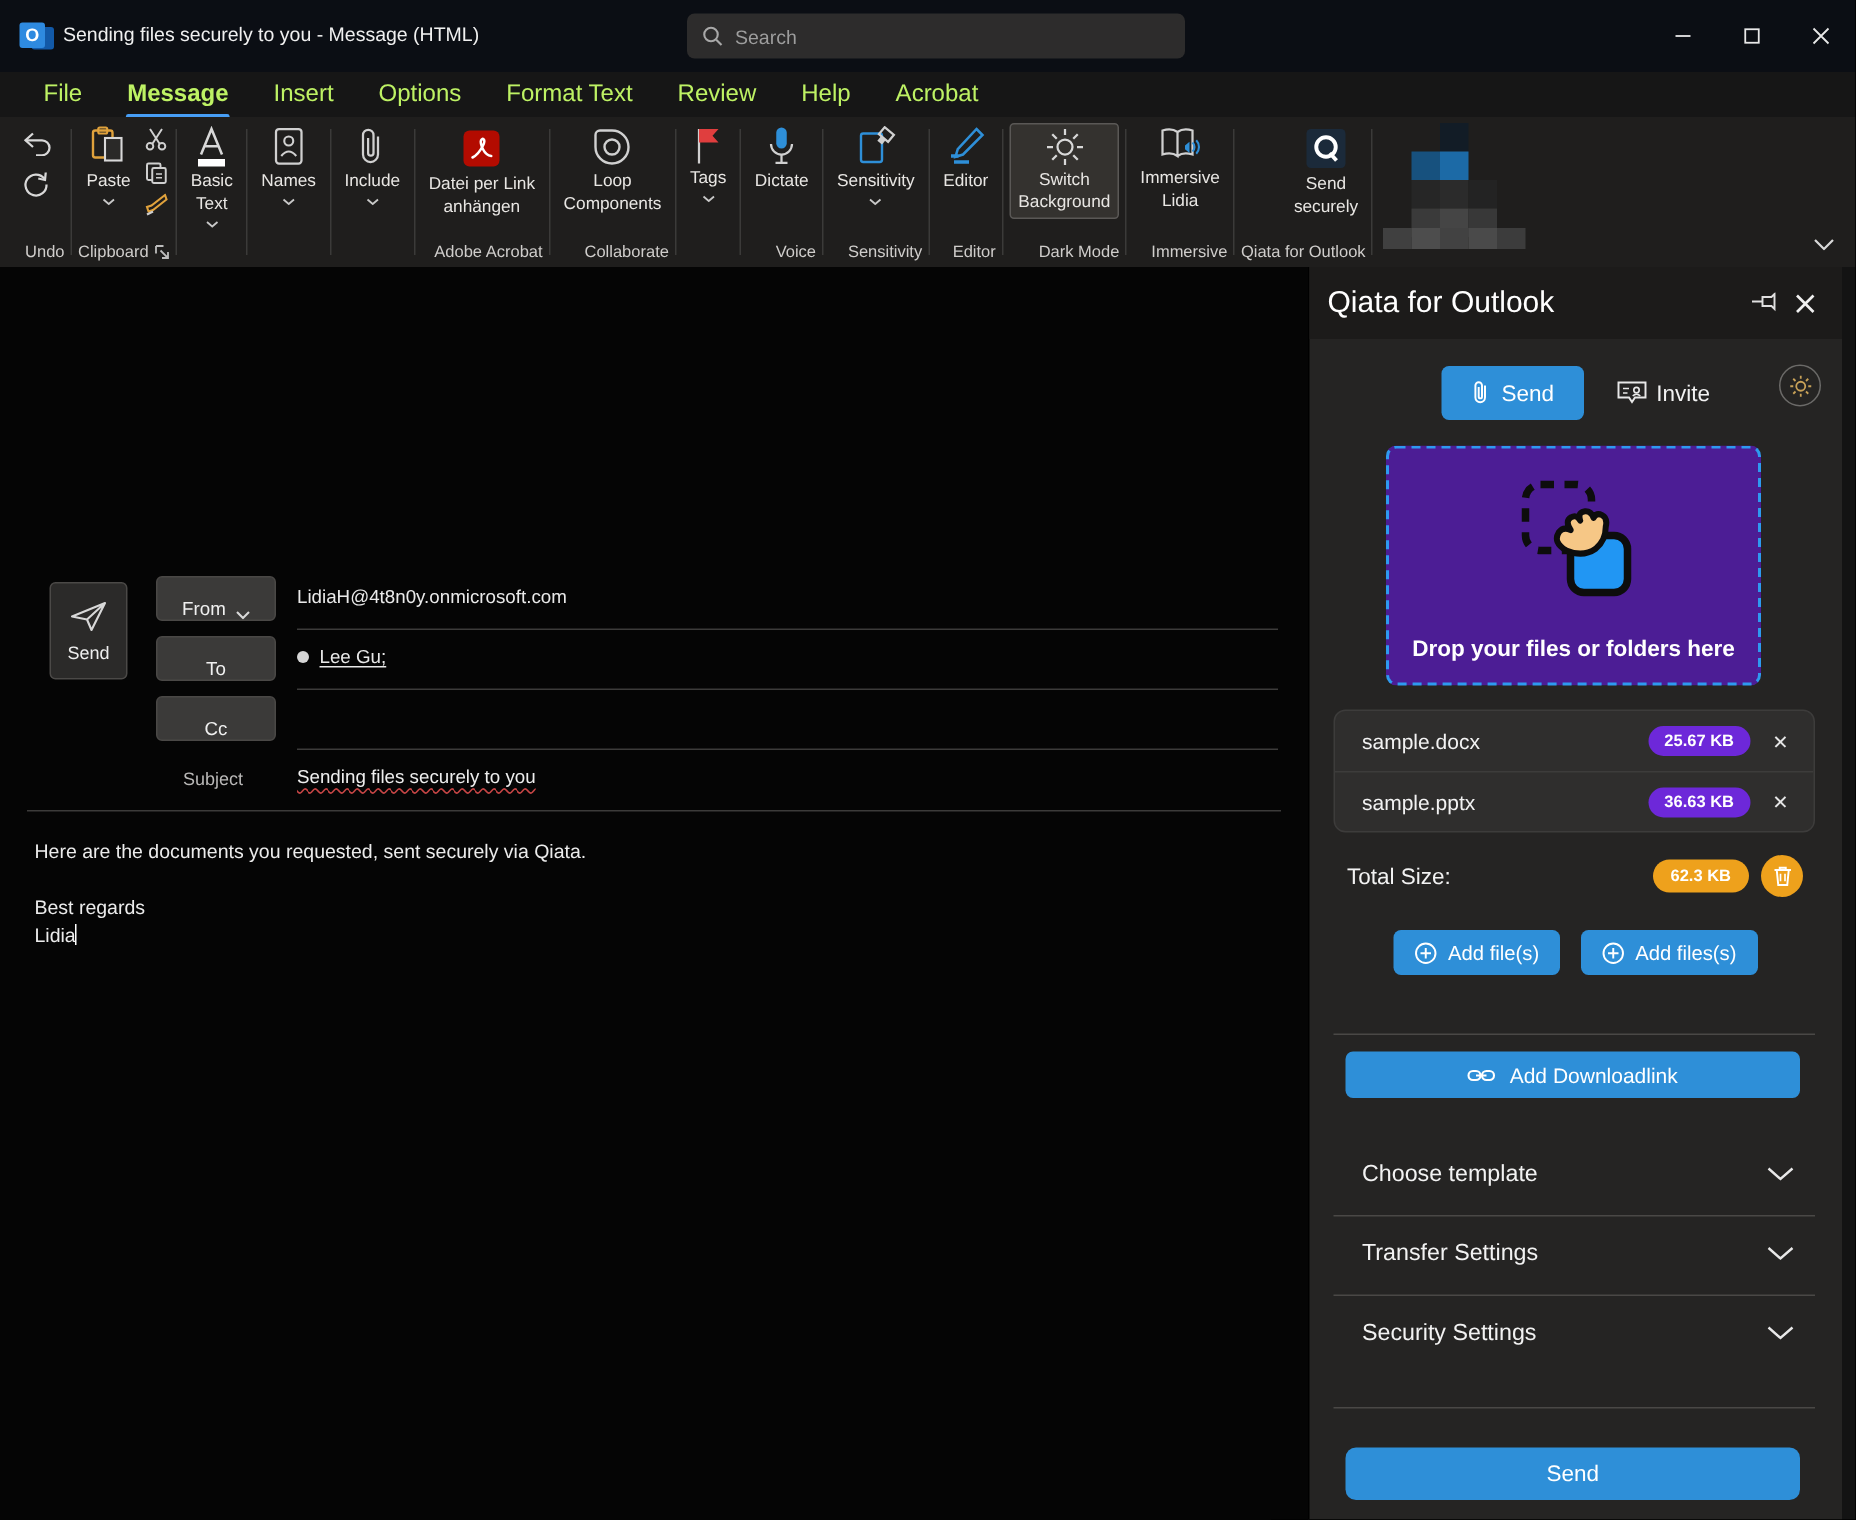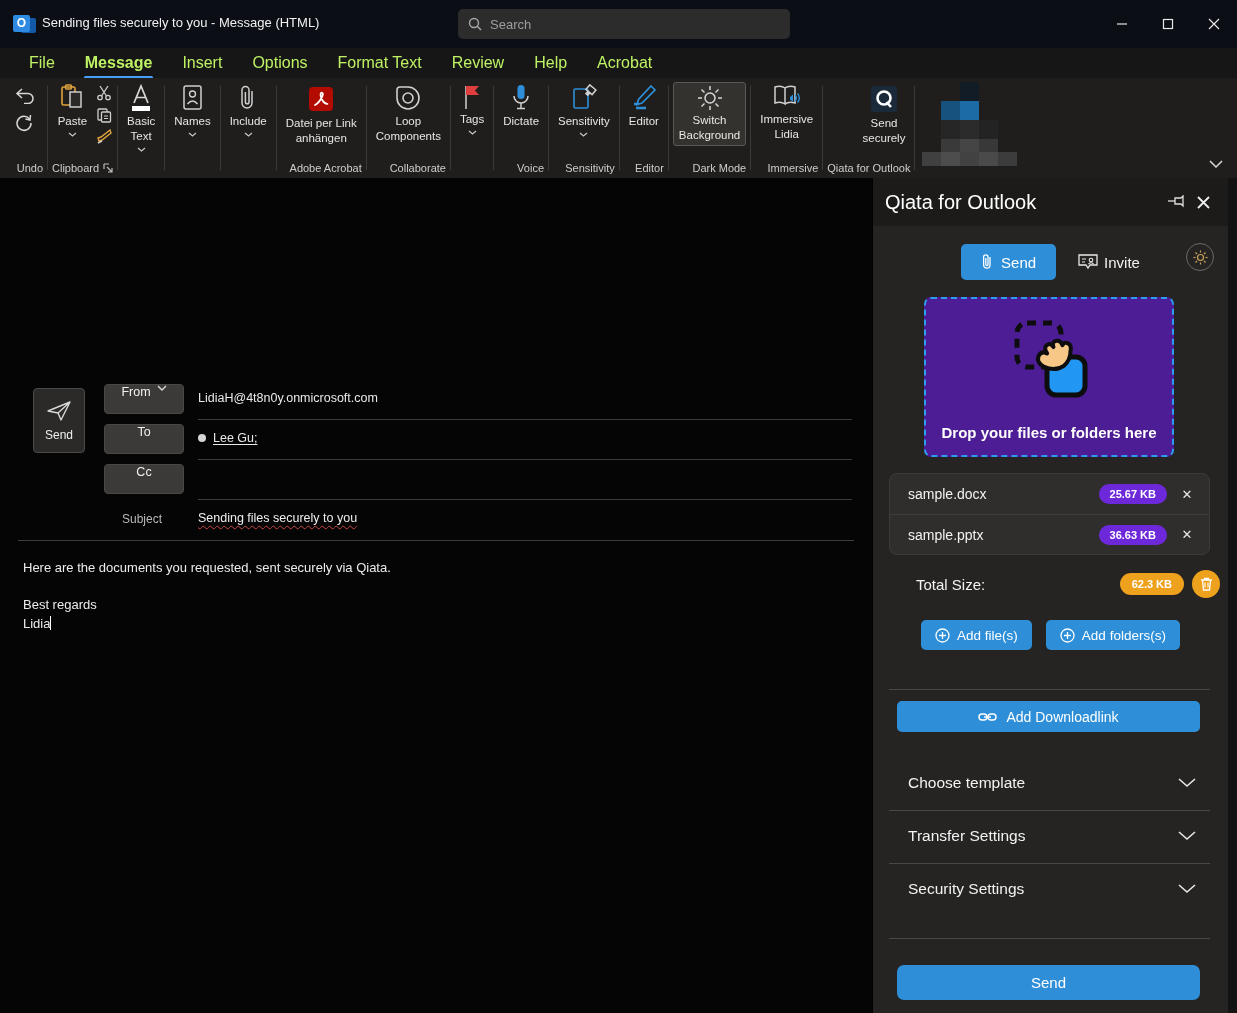--- a/index.html
+++ b/index.html
@@ -46,21 +46,21 @@
   .mosaic div { position:absolute; width:19px; height:19px; }
   .ribbon-collapse { position:absolute; right:14px; bottom:6px; cursor:pointer; }
 
   
   .compose { position:absolute; left:0; top:178px; width:872px; height:835px; background:#050505; }
   .send-big { position:absolute; left:33px; top:210px; width:52px; height:65px; background:#2b2a29;
               border:1px solid #4b4947; border-radius:4px; display:flex; flex-direction:column;
               align-items:center; justify-content:center; gap:6px; cursor:pointer; }
   .send-big .lbl { font-size:12px; color:#eee; }
   .fieldbtn { position:absolute; left:104px; width:80px; height:30px; background:#3b3a39; border:1px solid #4a4846;
-              border-radius:4px; color:#f0f0f0; font-size:12.5px; display:flex; align-items:flex-start;
+              border-radius:4px; color:#f0f0f0; font-size:12.5px; display:flex; align-items:flex-end;
               justify-content:center; gap:6px; cursor:pointer; }
   .fieldval { position:absolute; left:198px; font-size:12.5px; color:#e9e9e9; display:flex; align-items:center; gap:7px; }
   .hline { position:absolute; height:1px; background:#3c3b3a; }
   .subject-lbl { position:absolute; left:122px; top:334px; font-size:12px; color:#b9b8b7; }
   .subject-val { position:absolute; left:198px; top:333px; font-size:12.5px; color:#eee;
                  text-decoration:underline wavy #c74545 1px; text-underline-offset:3px; }
   .presence-dot { width:8px; height:8px; border-radius:50%; background:#d6d6d6; }
   .recipient { text-decoration:underline; text-underline-offset:2px; }
   .bodytext { position:absolute; left:23px; top:380px; font-size:13px; line-height:19px; color:#ececec; }
   .bodytext p { margin-bottom:18px; }
@@ -86,21 +86,21 @@
   .dropzone .dz-ic { position:absolute; top:18px; left:50%; transform:translateX(-50%); }
   .dropzone .dz-text { font-size:15px; font-weight:bold; color:#fff; }
   .filelist { position:absolute; left:16px; top:247px; width:321px; background:#2f2e2d;
               border:1px solid #3d3c3b; border-radius:8px; overflow:hidden; }
   .filerow { height:40px; display:flex; align-items:center; padding:0 12px 0 18px; gap:10px; }
   .filerow + .filerow { border-top:1px solid #3d3c3b; }
   .fname { flex:1; font-size:14px; color:#f2f2f2; }
   .fsize { background:#6d28d9; color:#fff; font-size:11px; font-weight:bold; border-radius:11px;
            padding:4px 11px; white-space:nowrap; }
   .fremove { color:#e6e6e6; font-size:13px; width:20px; text-align:center; cursor:pointer; }
-  .totalrow { position:absolute; left:26px; top:344px; width:321px; display:flex; align-items:center; }
+  .totalrow { position:absolute; left:8px; top:344px; width:321px; display:flex; align-items:center; }
   .total-lbl { flex:1; font-size:15px; color:#f2f2f2; padding-left:17px; }
   .total-pill { background:#eea11c; color:#fff; font-size:11px; font-weight:bold; border-radius:12px; padding:5px 12px; }
   .trash-btn { width:28px; height:28px; border-radius:50%; background:#eea11c; margin-left:8px;
                display:flex; align-items:center; justify-content:center; cursor:pointer; }
   .addrow { position:absolute; left:0; top:394px; width:100%; display:flex; justify-content:center; gap:14px; }
   .addbtn { height:30px; padding:0 14px; background:#2e8fd8; border-radius:5px; color:#fff; font-size:13.5px;
             display:flex; align-items:center; gap:7px; cursor:pointer; }
   .pdiv { position:absolute; left:16px; width:321px; height:1px; background:#4a4846; }
   .dlink-btn { position:absolute; left:24px; top:475px; width:303px; height:31px; background:#2e8fd8;
                border-radius:5px; color:#fff; font-size:14px; display:flex; align-items:center;
@@ -571,21 +571,21 @@
             <circle cx="7.5" cy="7.5" r="6.5" fill="none" stroke="#fff" stroke-width="1.3"></circle>
             <path d="M7.5 4 V11 M4 7.5 H11" stroke="#fff" stroke-width="1.3"></path>
           </svg>
           <span>Add file(s)</span>
         </div>
         <div class="addbtn">
           <svg width="15" height="15" viewBox="0 0 15 15">
             <circle cx="7.5" cy="7.5" r="6.5" fill="none" stroke="#fff" stroke-width="1.3"></circle>
             <path d="M7.5 4 V11 M4 7.5 H11" stroke="#fff" stroke-width="1.3"></path>
           </svg>
-          <span>Add folders(s)</span>
+          <span>Add files(s)</span>
         </div>
       </div>
 
       <div class="pdiv" style="top:463px"></div>
 
       <div class="dlink-btn">
         <svg width="19" height="12" viewBox="0 0 19 12">
           <rect x="1" y="3" width="8" height="6" rx="3" fill="none" stroke="#fff" stroke-width="1.4"></rect>
           <rect x="10" y="3" width="8" height="6" rx="3" fill="none" stroke="#fff" stroke-width="1.4"></rect>
           <line x1="6" y1="6" x2="13" y2="6" stroke="#fff" stroke-width="1.4"></line>

